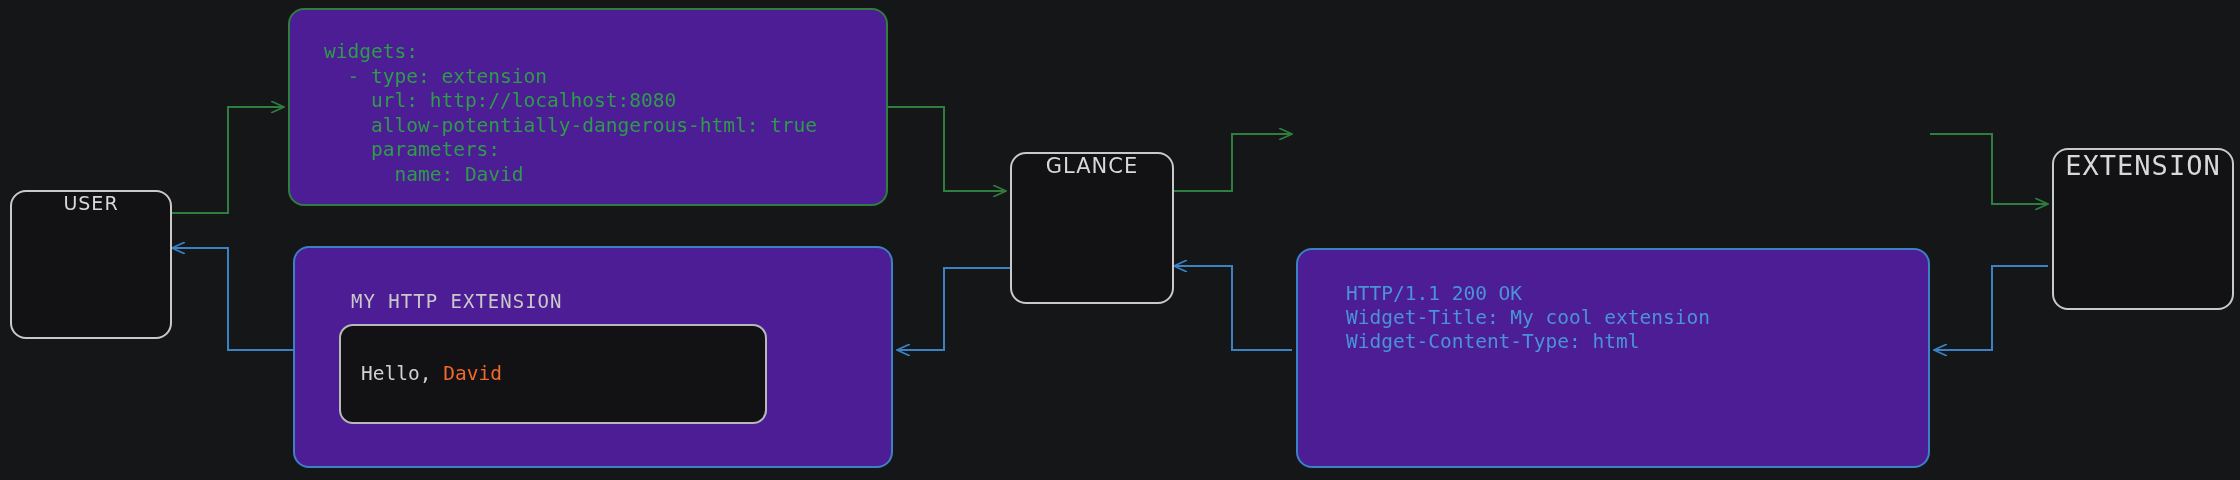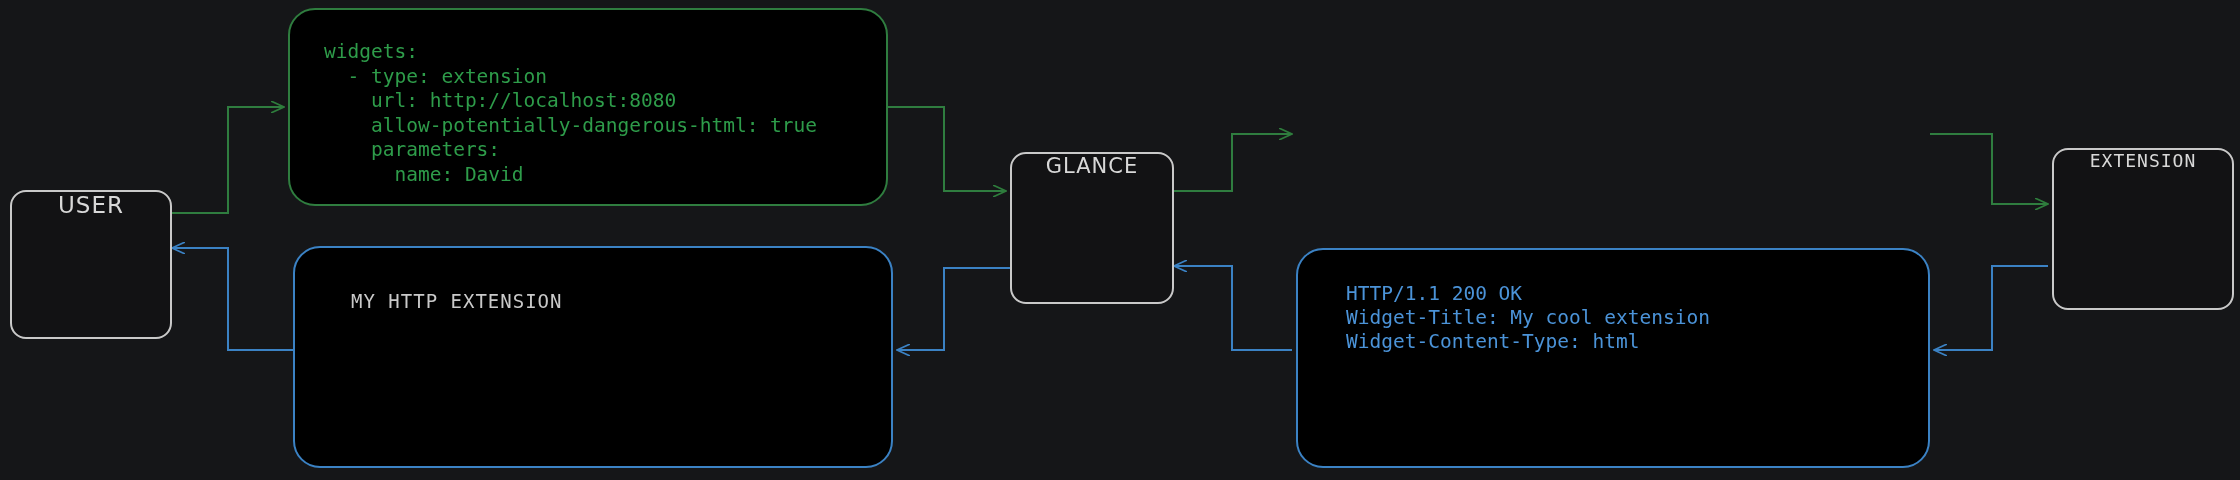--- a/index.html
+++ b/index.html
@@ -15,28 +15,28 @@
 
   .node{
     position:absolute;
     border:2px solid #c9c9c9;
     border-radius:16px;
     background:#121214;
     display:flex;justify-content:center;
     color:#d8d8d8;
     letter-spacing:1px;
   }
-  .node-user{left:10px;top:190px;width:158px;height:145px;font-family:"DejaVu Sans","Liberation Sans",sans-serif;font-size:23px;}
+  .node-user{left:10px;top:190px;width:158px;height:145px;font-family:"DejaVu Sans","Liberation Sans",sans-serif;font-size:19px;}
   .node-glance{left:1010px;top:152px;width:160px;height:148px;font-family:"DejaVu Sans","Liberation Sans",sans-serif;font-size:21px;}
-  .node-extension{left:2052px;top:148px;width:178px;height:158px;font-size:18px;}
+  .node-extension{left:2052px;top:148px;width:178px;height:158px;font-size:27px;}
 
   .card{
     position:absolute;
-    border-radius:27px;
-    background:#000000;
+    border-radius:16px;
+    background:#4c1d95;
     box-sizing:border-box;
   }
   .card-green{border:2px solid #2f7d3f;}
   .card-blue{border:2px solid #3b82c4;}
 
   .code{
     font-family:"DejaVu Sans Mono","Liberation Mono",monospace;
     font-size:19.5px;
     line-height:24.5px;
     white-space:pre;
@@ -135,15 +135,18 @@
 
 
   <div class="card card-blue card-resp">
     <div class="code code-blue" style="position:absolute;left:48px;top:32px;">HTTP/1.1 200 OK</div>
     <div class="code code-blue" style="position:absolute;left:48px;top:56px;">Widget-Title: My cool extension</div>
     <div class="code code-blue" style="position:absolute;left:48px;top:80px;">Widget-Content-Type: html</div>
   </div>
 
   <div class="card card-blue card-widget">
     <div class="widget-title">MY HTTP EXTENSION</div>
+    <div class="widget-body">
+      <div class="line"><span>Hello, </span><span class="accent">David</span></div>
+    </div>
   </div>
 
 </div>
 
 </body></html>

